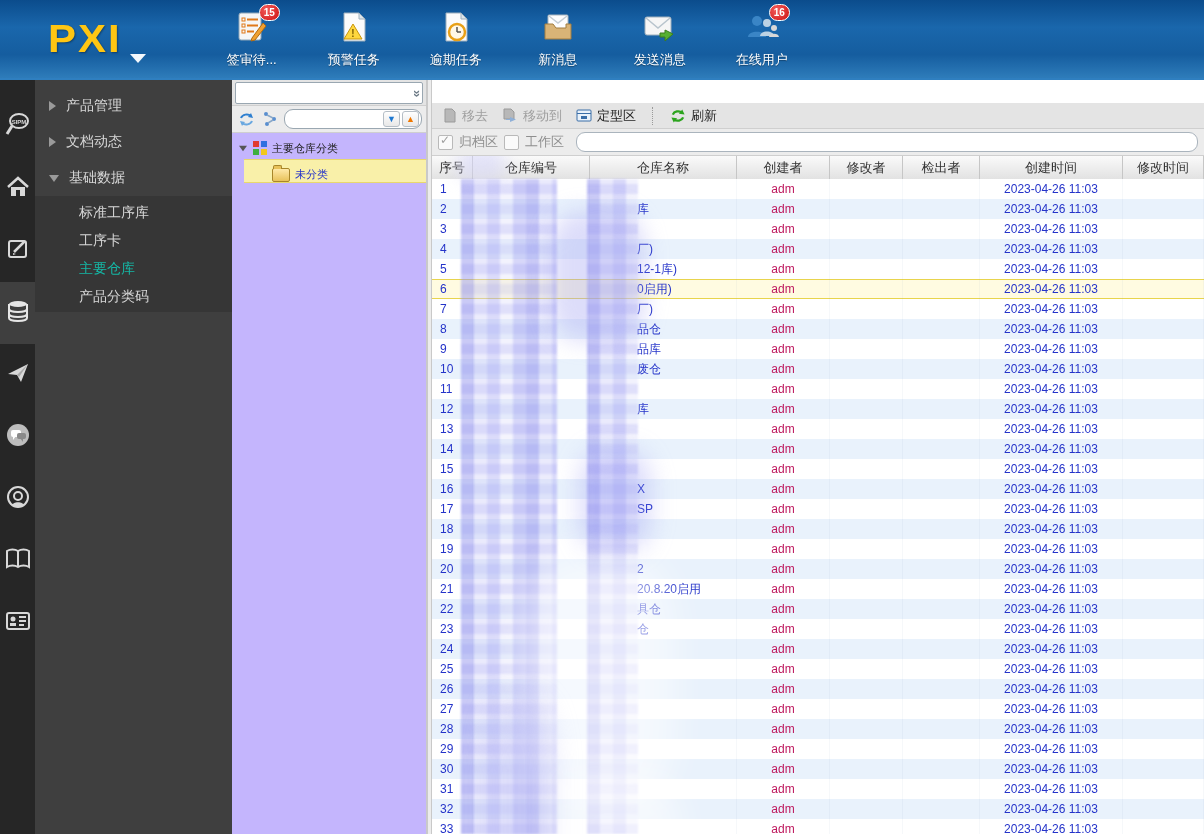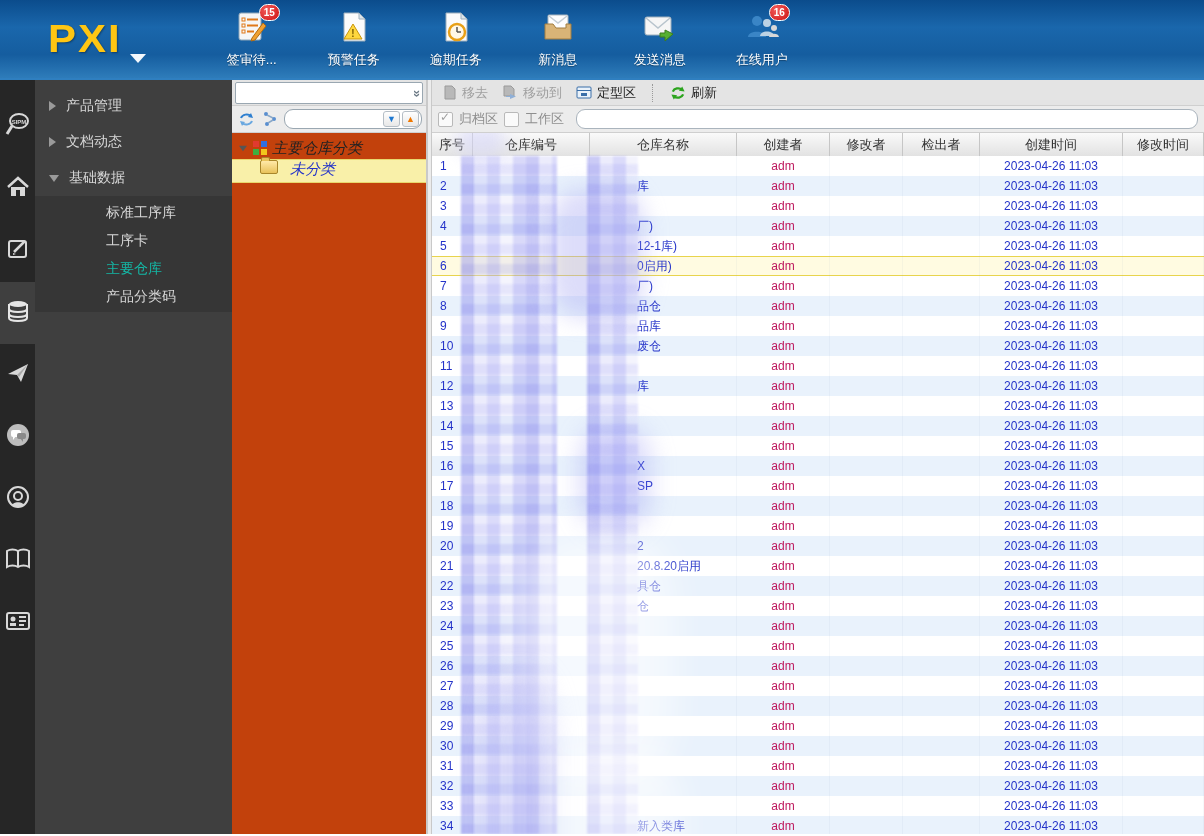--- a/index.html
+++ b/index.html
@@ -24,51 +24,51 @@
   .strip-item{width:35px;height:62px;display:flex;align-items:center;justify-content:center;cursor:pointer;}
   .strip-item.active{background:#3f3f3f;}
 
   
   .navpanel{width:197px;background:#3f3f3f;color:#d8d8d8;font-size:14px;box-sizing:border-box;padding-top:8px;}
   .nav-group{display:flex;align-items:center;height:36px;padding-left:14px;cursor:pointer;}
   .nav-group .tri{margin-right:10px;}
   .tri-r{width:0;height:0;border-top:5px solid transparent;border-bottom:5px solid transparent;border-left:7px solid #9a9a9a;}
   .tri-d{width:0;height:0;border-left:5px solid transparent;border-right:5px solid transparent;border-top:7px solid #9a9a9a;}
   .nav-children{background:#363636;padding:2px 0;}
-  .nav-child{height:28px;line-height:28px;padding-left:71px;cursor:pointer;white-space:nowrap;}
+  .nav-child{height:28px;line-height:28px;padding-left:44px;cursor:pointer;white-space:nowrap;}
   .nav-child.selected{color:#14b8a6;}
 
   
   .midpanel{width:195px;background:#fff;border-right:1px solid #c9c9c9;box-sizing:border-box;display:flex;flex-direction:column;}
   .mp-row1{height:26px;background:#e4e4e4;border-bottom:1px solid #cfcfcf;display:flex;align-items:center;padding:2px 3px;box-sizing:border-box;}
   .combo{flex:1;height:20px;background:#fff;border:1px solid #9aa7b1;border-radius:2px;display:flex;align-items:center;justify-content:flex-end;cursor:pointer;}
   .dblchev{color:#6c7a86;font-size:13px;font-weight:bold;transform:rotate(90deg);margin-right:2px;letter-spacing:-2px;}
   .mp-row2{height:27px;background:#ececec;border-bottom:1px solid #cfcfcf;display:flex;align-items:center;padding:0 4px;gap:4px;box-sizing:border-box;}
   .mini-ibtn{width:20px;height:20px;display:flex;align-items:center;justify-content:center;cursor:pointer;}
   .mp-input{flex:1;height:18px;border:1px solid #9aa7b1;border-radius:9px;background:#fff;display:flex;align-items:center;justify-content:flex-end;padding:0 2px;gap:2px;}
   .arrbtn{width:15px;height:14px;border:1px solid #b5bec6;border-radius:3px;background:linear-gradient(#fff,#e8e8e8);display:flex;align-items:center;justify-content:center;font-size:9px;cursor:pointer;line-height:1;}
   .arr-dn{color:#1e78d0;}
   .arr-up{color:#f07800;}
-  .tree{flex:1;background:#c2410c;padding-top:4px;font-size:15px;font-style:italic;}
+  .tree{flex:1;background:#c4b5fd;padding-top:4px;font-size:11px;}
   .tree-root{display:flex;align-items:center;height:22px;padding-left:6px;color:#222;cursor:pointer;gap:5px;}
   .tree-root .tri-d{transform:scale(.8);border-top-color:#555;}
   .grid-ico{width:14px;height:14px;display:grid;grid-template-columns:6px 6px;grid-template-rows:6px 6px;gap:2px;}
   .grid-ico span:nth-child(1){background:#e03a2f;}
   .grid-ico span:nth-child(2){background:#2f6fe0;}
   .grid-ico span:nth-child(3){background:#3fae3f;}
   .grid-ico span:nth-child(4){background:#f2c71c;}
-  .tree-child{display:flex;align-items:flex-start;height:22px;padding-left:28px;gap:12px;background:#f9f0a9;border-top:1px solid #e8d86e;border-bottom:1px solid #e8d86e;color:#2433c9;cursor:pointer;}
+  .tree-child{display:flex;align-items:flex-end;height:22px;padding-left:28px;gap:5px;background:#f9f0a9;border-top:1px solid #e8d86e;border-bottom:1px solid #e8d86e;color:#2433c9;cursor:pointer;margin-left:12px;}
   .folder{width:16px;height:12px;background:linear-gradient(#ffe9a8,#e8c25a);border:1px solid #a8862a;border-radius:2px;position:relative;}
   .folder:before{content:"";position:absolute;top:-4px;left:0;width:7px;height:3px;background:#e8c25a;border:1px solid #a8862a;border-bottom:none;border-radius:2px 2px 0 0;}
 
   .splitter{width:5px;background:#ececec;border-left:1px solid #c9c9c9;border-right:1px solid #c9c9c9;box-sizing:border-box;cursor:col-resize;}
 
   
   .main{flex:1;display:flex;flex-direction:column;min-width:0;}
-  .main-toolbar{height:26px;background:#e4e4e4;border-bottom:1px solid #cfcfcf;display:flex;align-items:center;padding-left:10px;gap:14px;font-size:13px;box-sizing:border-box;}
+  .main-toolbar{height:26px;background:#e4e4e4;border-bottom:1px solid #cfcfcf;display:flex;align-items:center;padding-left:10px;gap:14px;font-size:13px;box-sizing:border-box;margin-top:23px;}
   .tbtn{display:flex;align-items:center;gap:5px;cursor:pointer;color:#222;}
   .tbtn.disabled{color:#a0a0a0;cursor:default;}
   .vsep{width:1px;height:18px;border-left:1px dotted #9a9a9a;margin:0 2px;}
   .main-filter{height:27px;background:#ececec;border-bottom:1px solid #cfcfcf;display:flex;align-items:center;padding:0 6px;gap:6px;font-size:13px;color:#8e8e8e;box-sizing:border-box;}
   .cb{width:13px;height:13px;border:1px solid #b9b9b9;border-radius:2px;background:#fafafa;position:relative;cursor:pointer;flex:0 0 auto;}
   .cb.checked:after{content:"✓";position:absolute;top:-3px;left:1px;font-size:12px;color:#9e9e9e;}
   .filter-input{flex:1;height:18px;border:1px solid #aab4bd;border-radius:9px;background:#fff;margin-left:6px;}
 
   
   .grid{position:relative;flex:1;overflow:hidden;background:#fff;}

